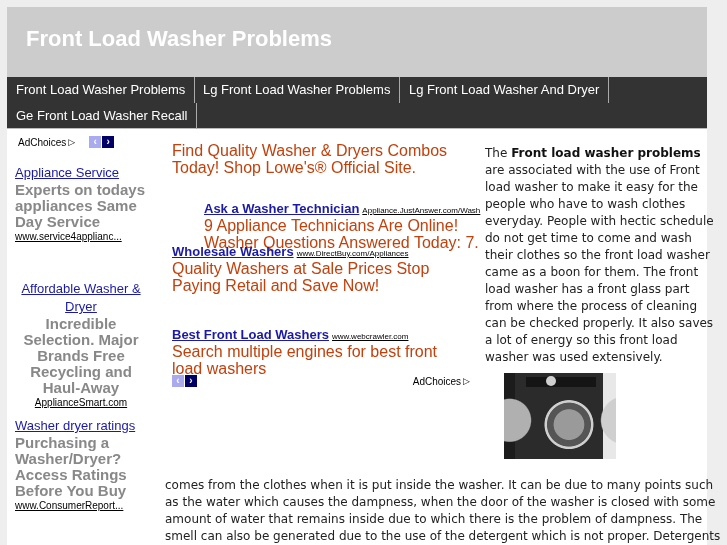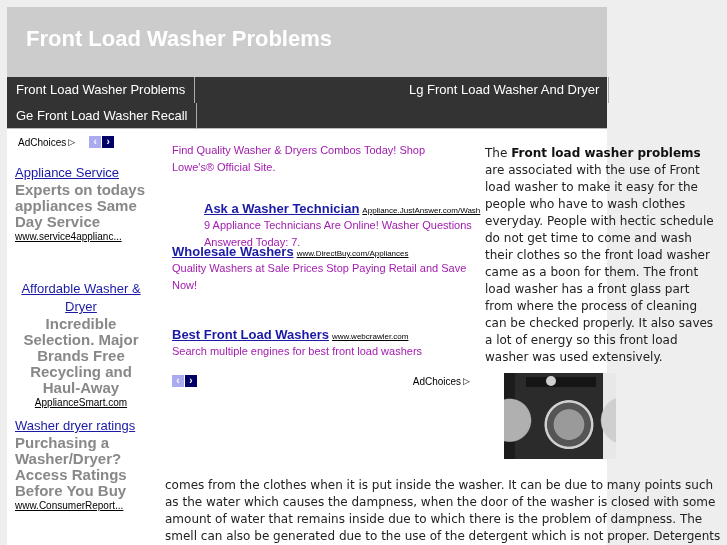--- a/index.html
+++ b/index.html
@@ -5,21 +5,21 @@
   * { box-sizing: border-box; margin: 0; padding: 0; }
   html, body { width: 727px; height: 545px; overflow: hidden; }
   body {
     background: #eeeeee;
     font-family: "DejaVu Sans", "Liberation Sans", sans-serif;
     position: relative;
   }
   .page {
     position: absolute;
     left: 7px; top: 7px;
-    width: 600px; height: 538px;
+    width: 700px; height: 538px;
     background: #ffffff;
   }
   .header {
     height: 70px;
     background: #cccccc;
     padding: 19px 0 0 19px;
   }
   .site-title {
     color: #ffffff;
     font-family: "Liberation Sans", sans-serif;
@@ -121,22 +121,22 @@
     cursor: pointer;
   }
   .mid-ad-url {
     color: #000;
     font-size: 8px;
     text-decoration: underline;
     margin-left: 3px;
     cursor: pointer;
   }
   .mid-ad-desc {
-    color: #a21caf;
-    font-size: 11px;
+    color: #c2410c;
+    font-size: 16px;
     line-height: 17px;
   }
   .mid-controls {
     position: absolute;
     left: 0; top: 233px;
     width: 298px;
     display: flex; align-items: center;
   }
   .mid-adchoices {
     margin-left: auto;
@@ -191,20 +191,21 @@
 <body>
 
 <div class="page">
 
   <div class="header">
     <div class="site-title">Front Load Washer Problems</div>
   </div>
 
   <div class="nav">
     <div class="nav-item" style="left:0; top:0;">Front Load Washer Problems</div>
+    <div class="nav-item" style="left:187px; top:0;">Lg Front Load Washer Problems</div>
     <div class="nav-item" style="left:393px; top:0;">Lg Front Load Washer And Dryer</div>
     <div class="nav-item" style="left:0; top:26px;">Ge Front Load Washer Recall</div>
   </div>
 
   <div class="left-col">
     <div class="adchoices-row">
       <span>AdChoices</span>
       <span class="adchoices-icon">▷</span>
       <span style="width:14px; display:inline-block;"></span>
       <span class="arrow-btn arrow-prev">‹</span>

